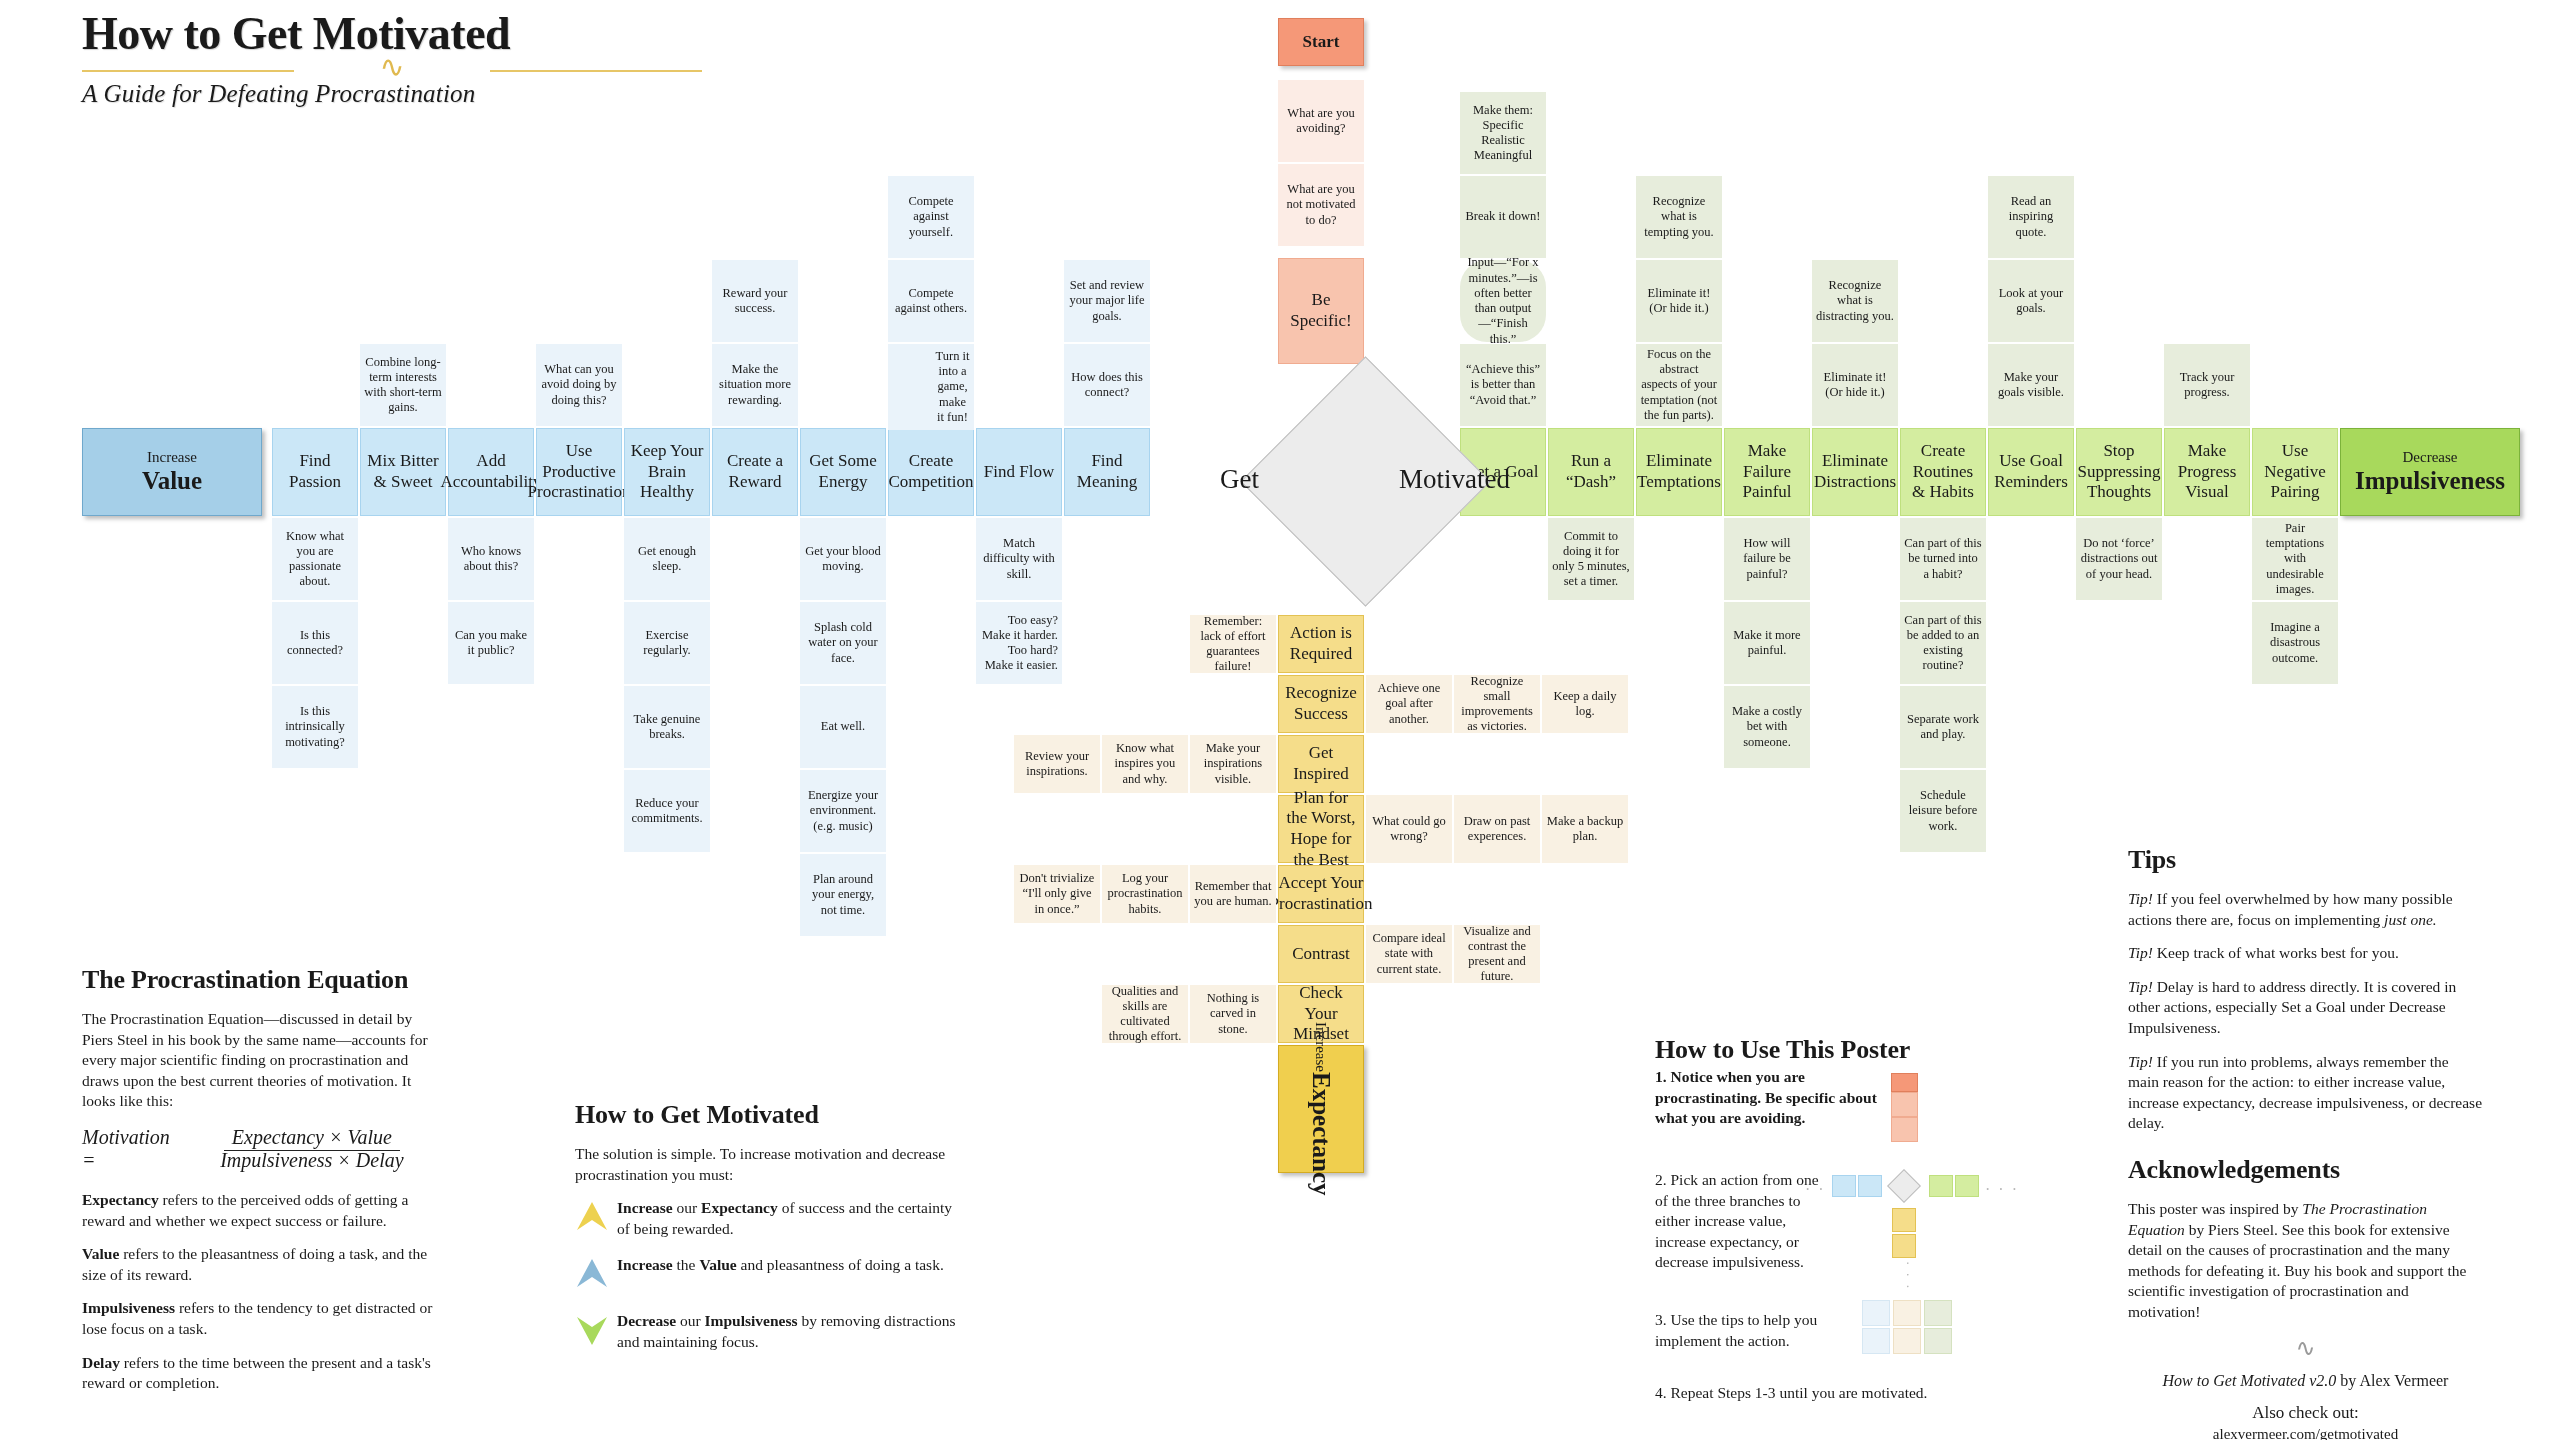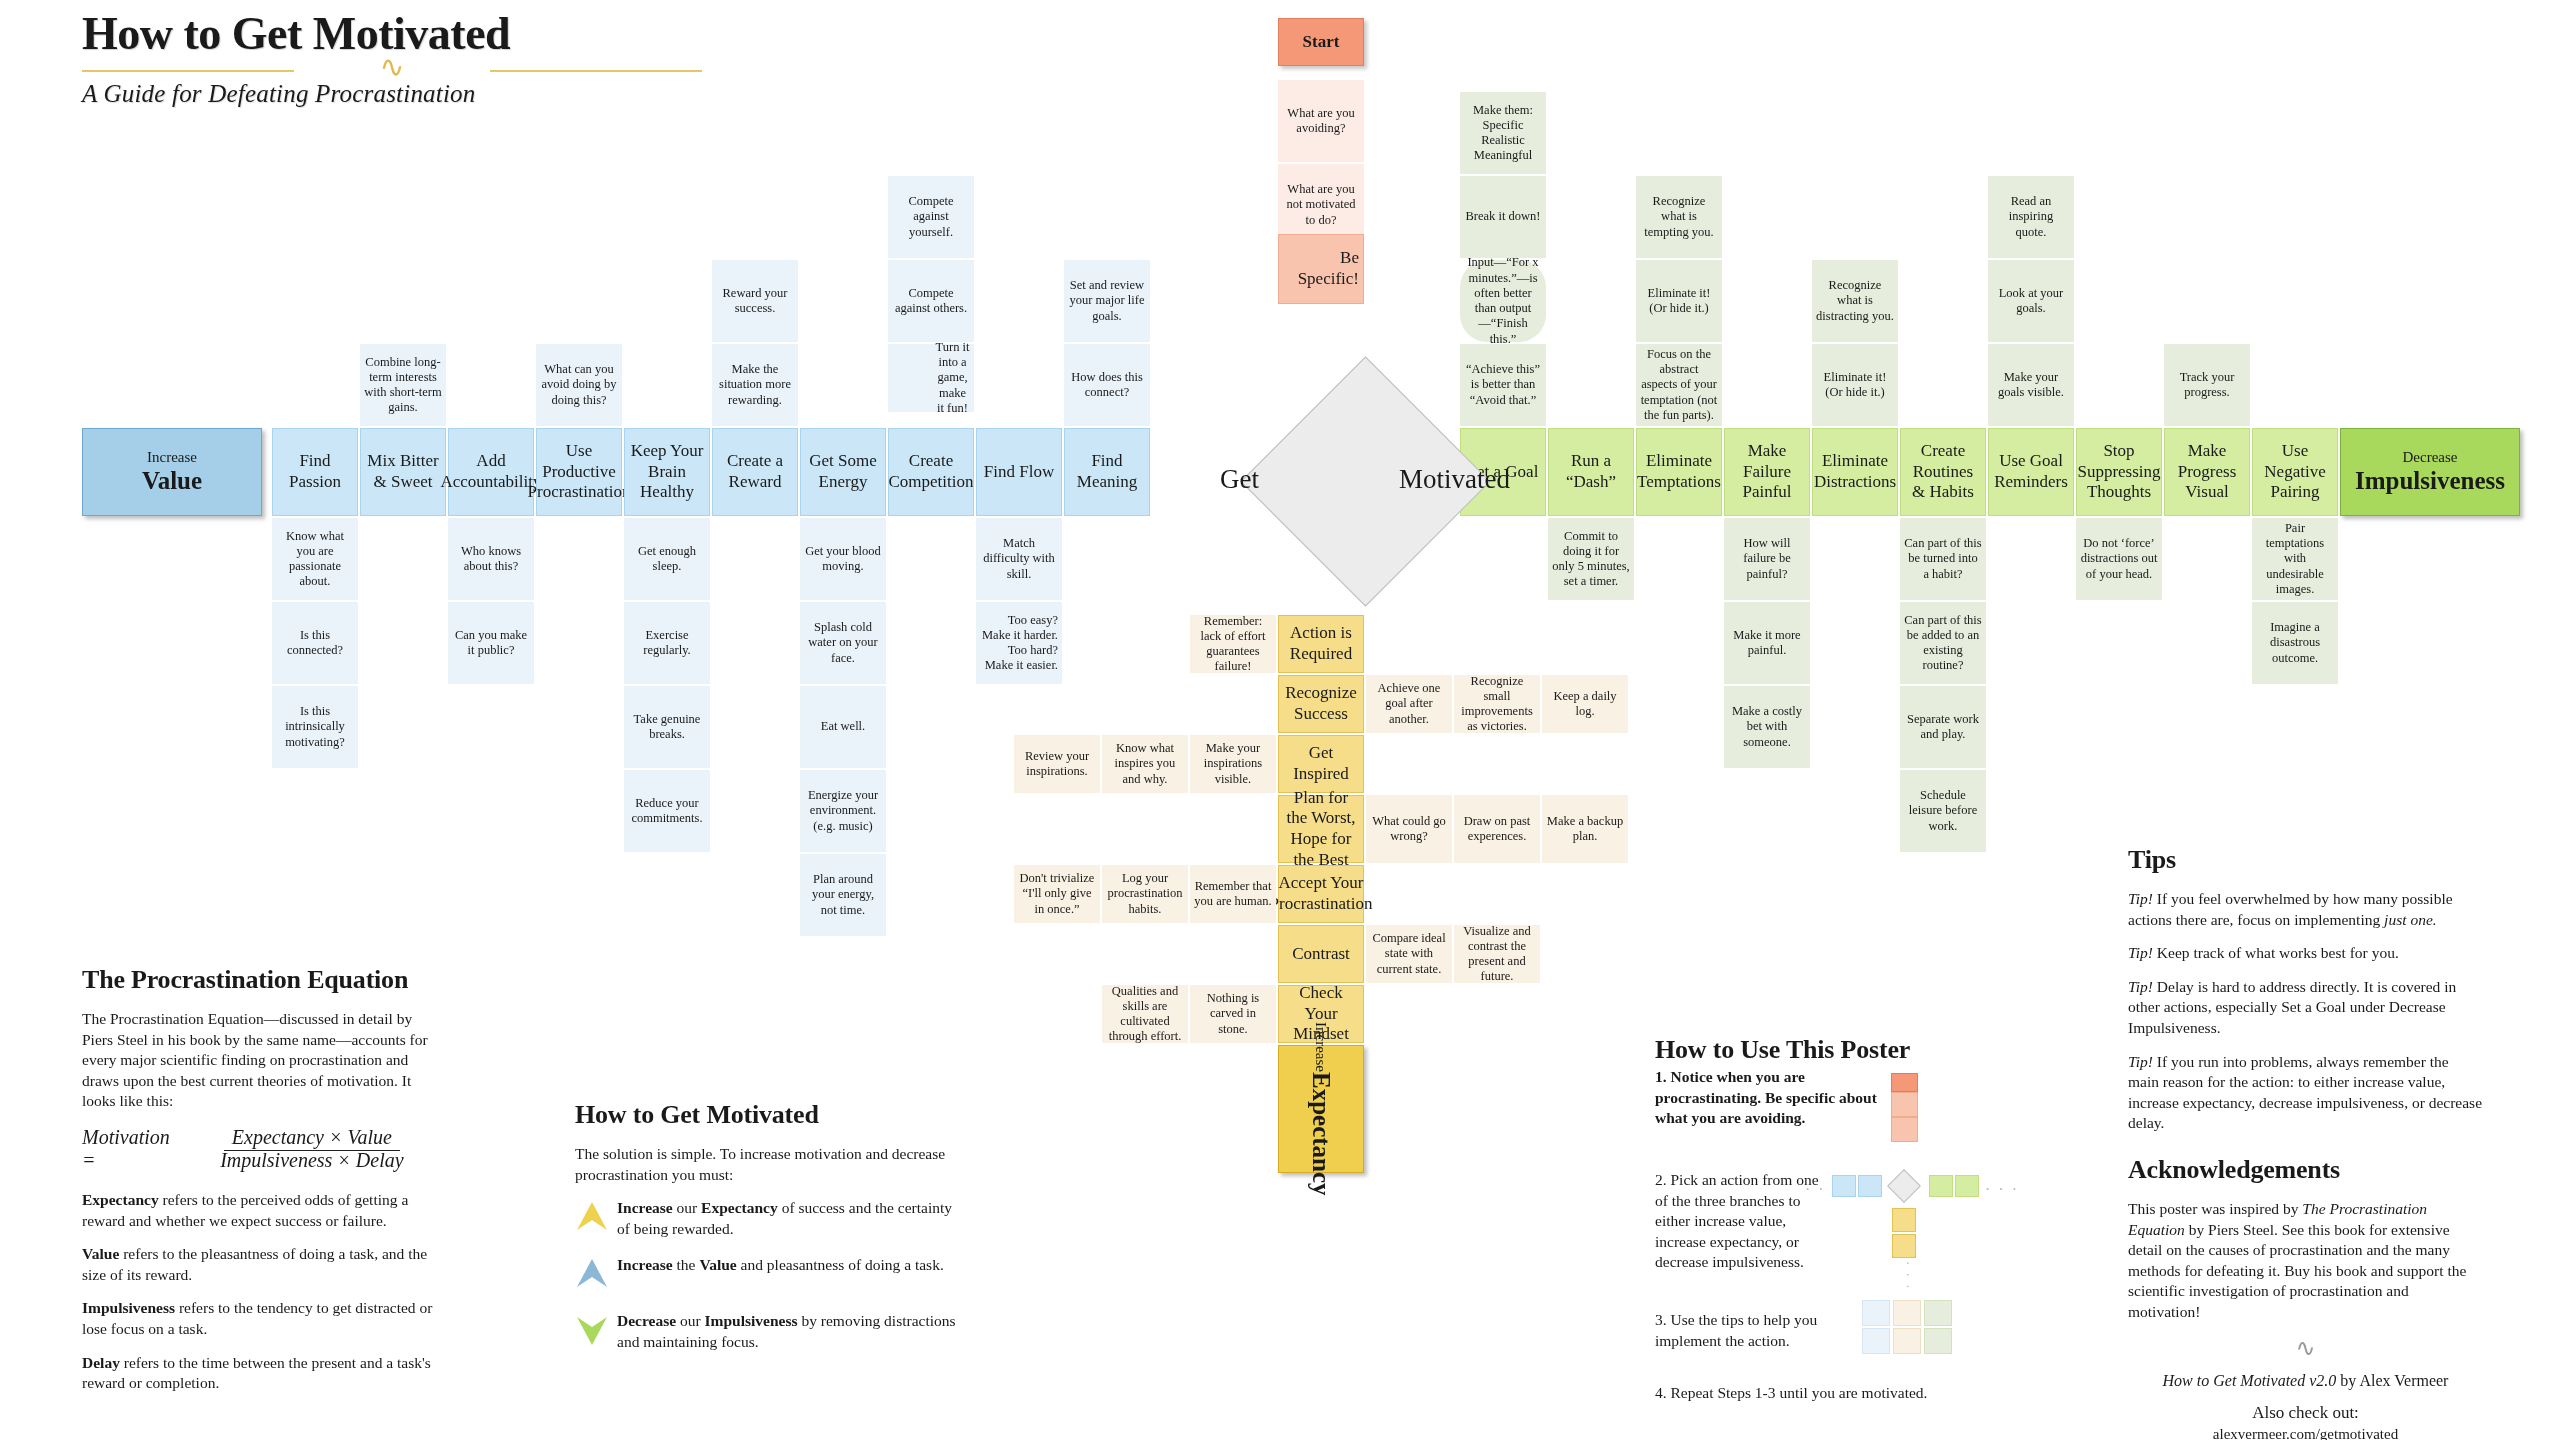--- a/index.html
+++ b/index.html
@@ -192,21 +192,21 @@
     </div>
     <div class="node tip blue-tip" style="left: 800px; top: 770px; width: 86px; height: 82px;">
       <span>Energize your environment. (e.g. music)</span>
     </div>
     <div class="node tip blue-tip" style="left: 800px; top: 854px; width: 86px; height: 82px;">
       <span>Plan around your energy, not time.</span>
     </div>
     <div class="node main blue-main" style="left: 888px; top: 428px; width: 86px; height: 88px;">
       <span>Create Competition</span>
     </div>
-    <div class="node tip blue-tip" style="left: 888px; top: 344px; width: 86px; height: 68px; padding-left: 47px;">
+    <div class="node tip blue-tip" style="left: 888px; top: 344px; width: 86px; height: 86px; padding-left: 47px;">
       <span>Turn it into a game, make it fun!</span>
     </div>
     <div class="node tip blue-tip" style="left: 888px; top: 260px; width: 86px; height: 82px;">
       <span>Compete against others.</span>
     </div>
     <div class="node tip blue-tip" style="left: 888px; top: 176px; width: 86px; height: 82px;">
       <span>Compete against yourself.</span>
     </div>
     <div class="node main blue-main" style="left: 976px; top: 428px; width: 86px; height: 88px;">
       <span>Find Flow</span>
@@ -334,21 +334,21 @@
     </div>
     <div class="node main red-start" style="left: 1278px; top: 18px; width: 86px; height: 48px;">
       <span>Start</span>
     </div>
     <div class="node tip red-tip" style="left: 1278px; top: 80px; width: 86px; height: 82px;">
       <span>What are you avoiding?</span>
     </div>
     <div class="node tip red-tip" style="left: 1278px; top: 164px; width: 86px; height: 82px;">
       <span>What are you not motivated to do?</span>
     </div>
-    <div class="node main red-spec" style="left: 1278px; top: 234px; width: 86px; height: 70px; text-align: right;">
+    <div class="node main red-spec" style="left: 1278px; top: 258px; width: 86px; height: 106px;">
       <span>Be Specific!</span>
     </div>
     <div class="node main yellow-main" style="left: 1278px; top: 615px; width: 86px; height: 58px;">
       <span>Action is Required</span>
     </div>
     <div class="node tip yellow-tip" style="left: 1190px; top: 615px; width: 86px; height: 58px;">
       <span>Remember: lack of effort guarantees failure!</span>
     </div>
     <div class="node main yellow-main" style="left: 1278px; top: 675px; width: 86px; height: 58px;">
       <span>Recognize Success</span>

